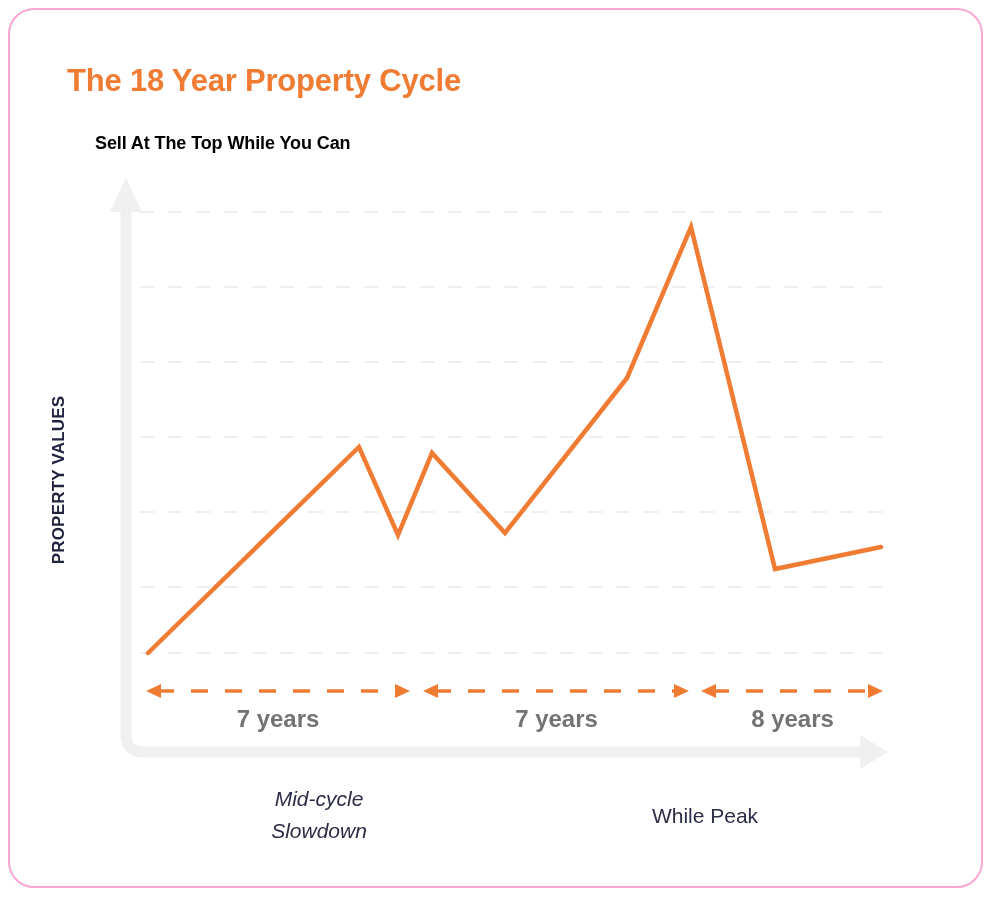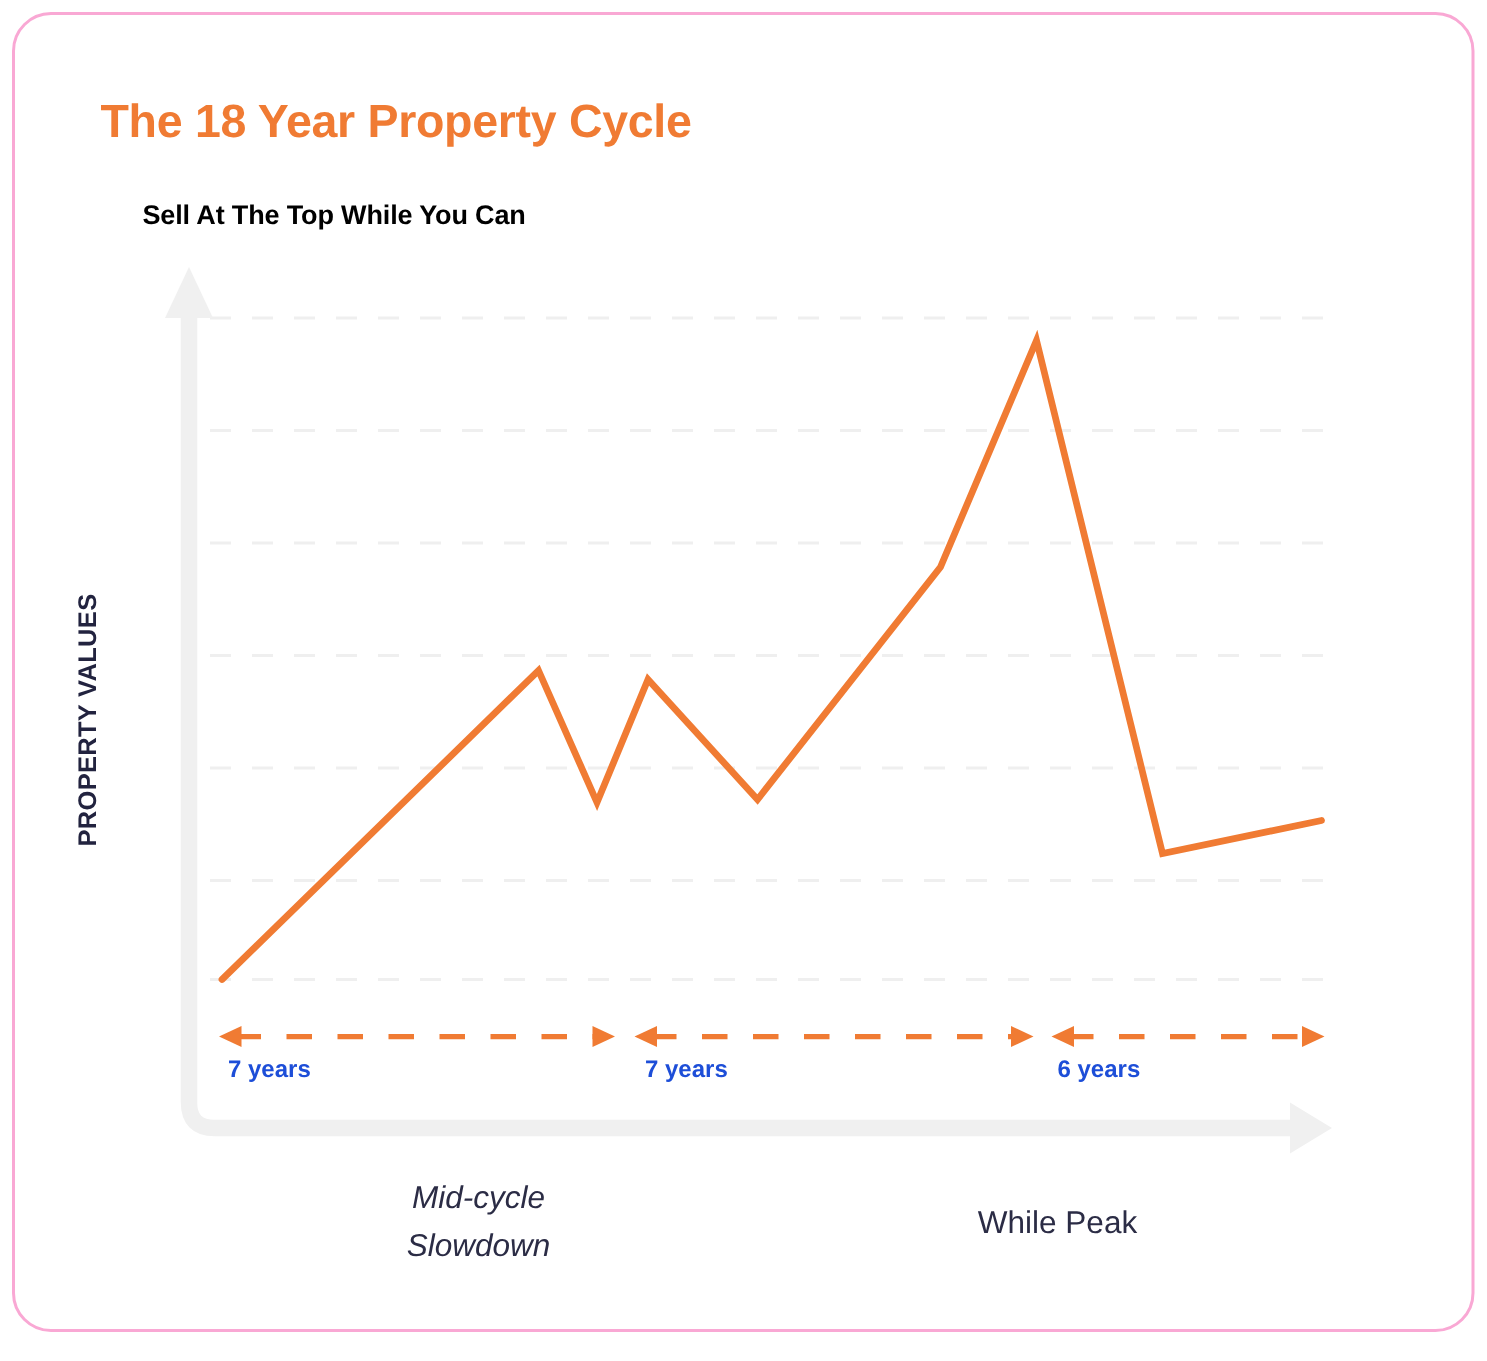--- a/index.html
+++ b/index.html
@@ -65,24 +65,24 @@
 
   #plot-svg {
     position: absolute;
     left: 0;
     top: 0;
   }
 
   .span-label {
     position: absolute;
     top: 705px;
-    font-size: 16px;
+    font-size: 24px;
     font-weight: bold;
-    color: #1d4ed8;
-    text-align: left;
+    color: #737373;
+    text-align: center;
     white-space: nowrap;
   }
   #span-label-0 { left: 152px; width: 252px; }
   #span-label-1 { left: 430px; width: 253px; }
   #span-label-2 { left: 705px; width: 175px; }
 
   .annotation {
     position: absolute;
     font-size: 21px;
     font-weight: normal;
@@ -143,17 +143,17 @@
   <g>
     <line x1="712" y1="691" x2="873" y2="691" stroke="#F07B33" stroke-width="3.5" stroke-dasharray="17 17"></line>
     <polygon points="701,691 716,684 716,698" fill="#F07B33"></polygon>
     <polygon points="883,691 868,684 868,698" fill="#F07B33"></polygon>
   </g>
 
 </svg>
 
 <div class="span-label" id="span-label-0">7 years</div>
 <div class="span-label" id="span-label-1">7 years</div>
-<div class="span-label" id="span-label-2">6 years</div>
+<div class="span-label" id="span-label-2">8 years</div>
 
 <div class="annotation" id="annotation-0">Mid-cycle
 Slowdown</div>
 <div class="annotation" id="annotation-1">While Peak</div>
 
 </body></html>

